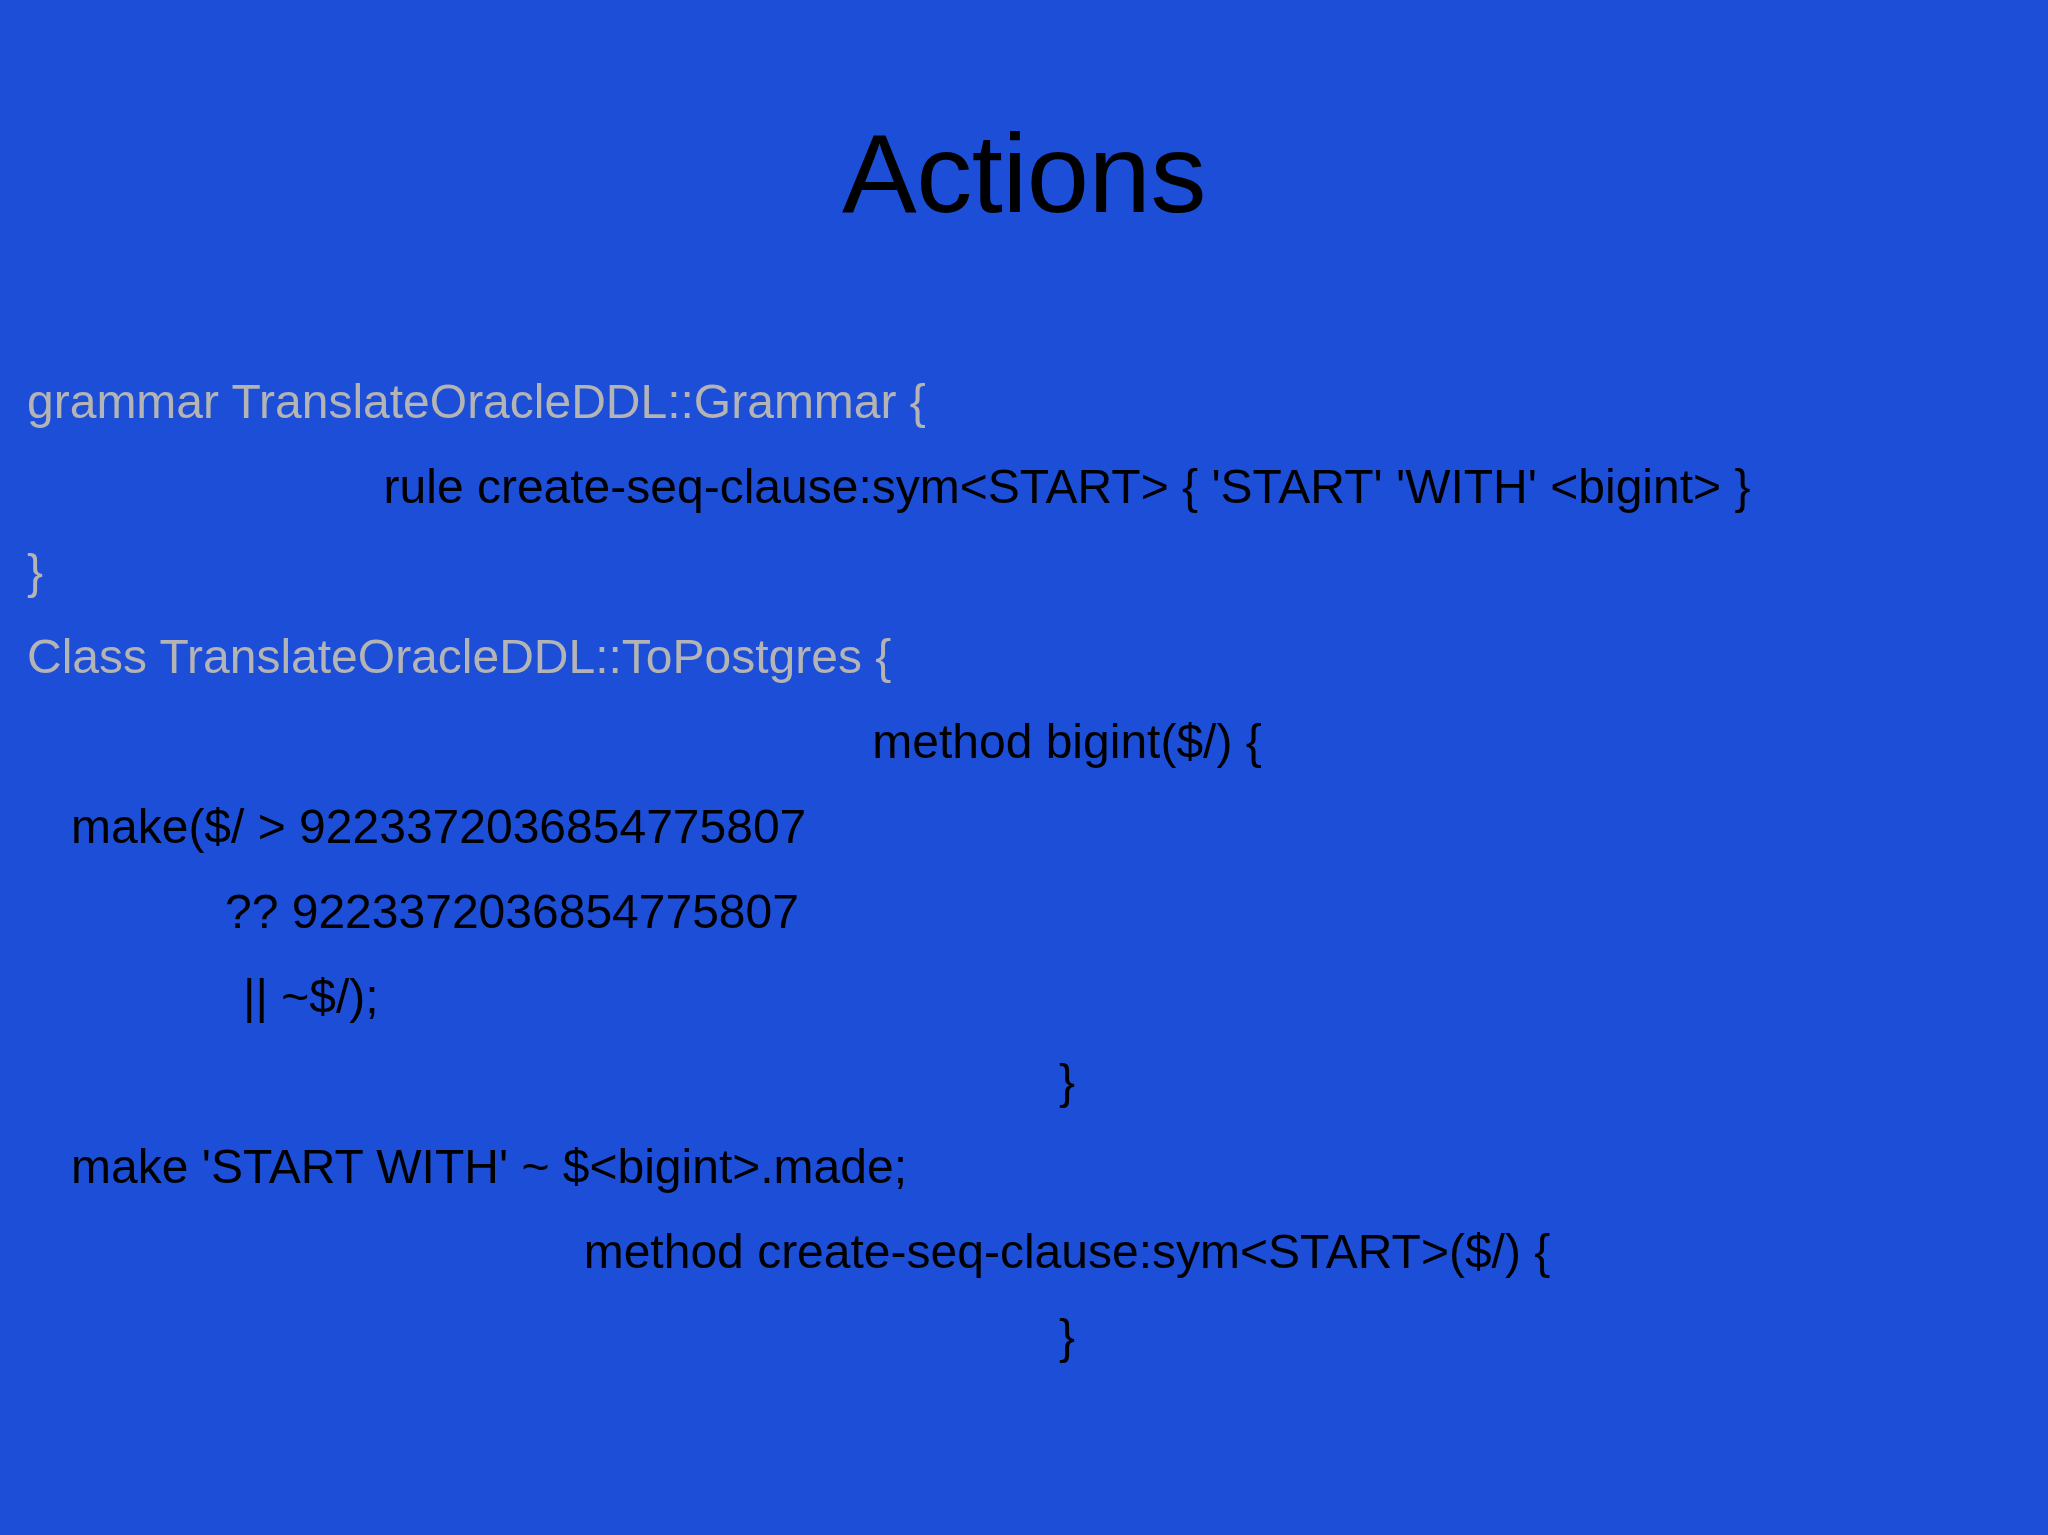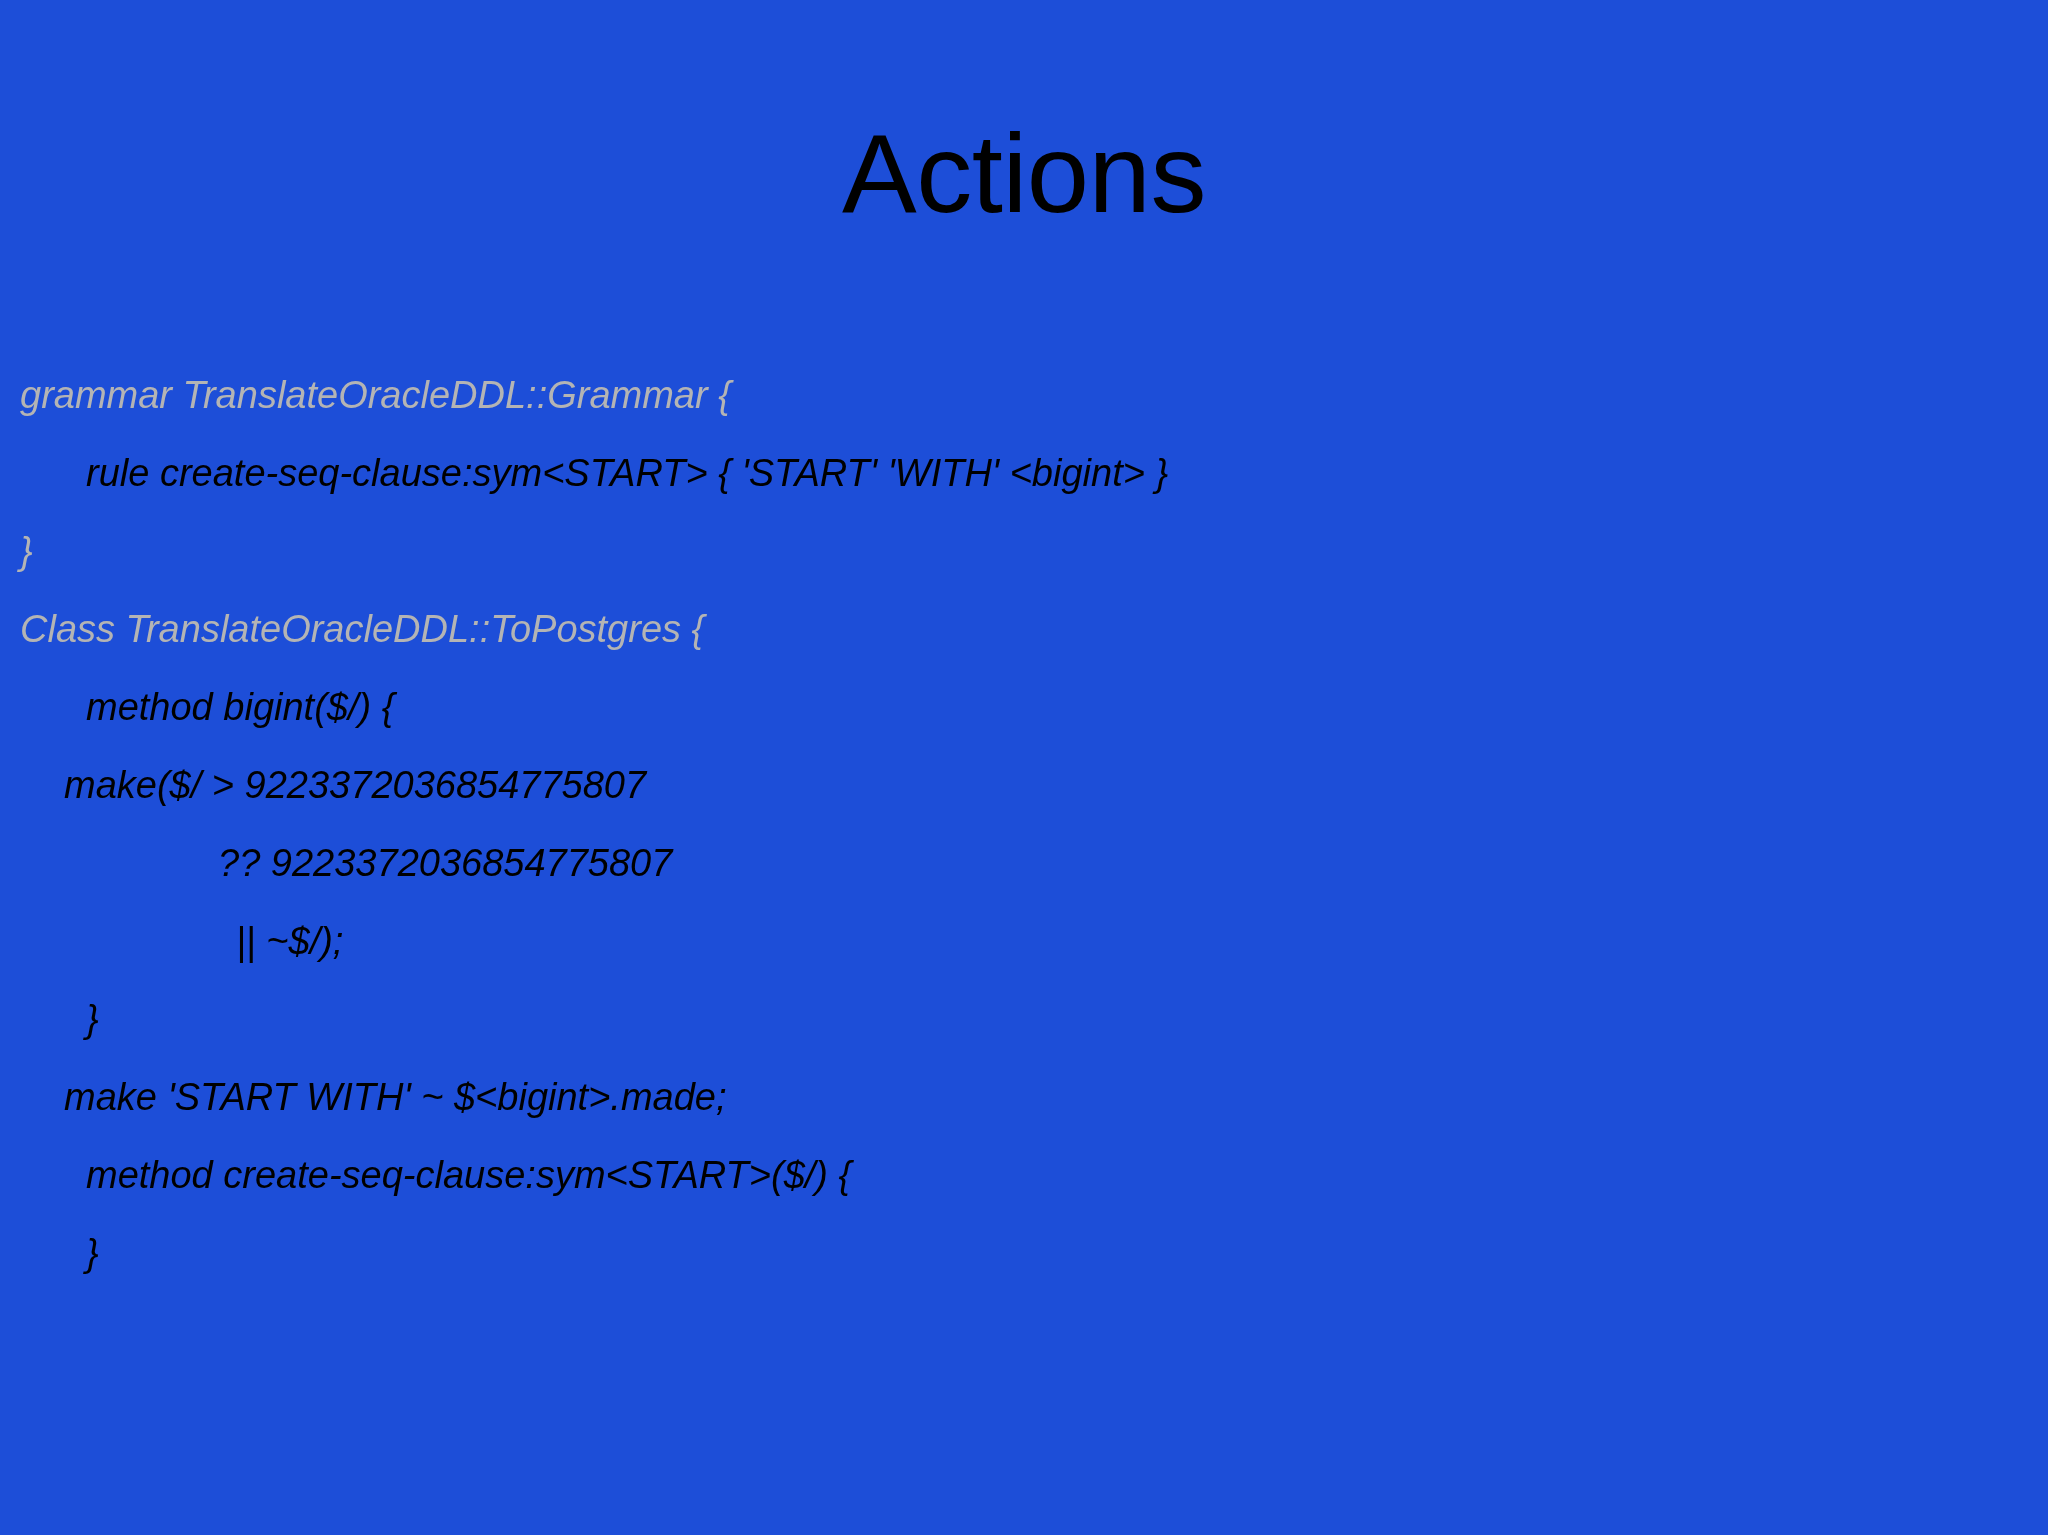--- a/index.html
+++ b/index.html
@@ -48,28 +48,27 @@
     line-height: 78px;
     font-weight: 400;
     color: #000000;
   }
 
   .code-line {
     display: block;
     white-space: pre;
     height: 78px;
     line-height: 78px;
-    font-size: 38px;
+    font-size: 48px;
     padding: 0;
-    margin: 0;
-    font-style: italic;
+    margin: 7px;
   }
 
   .ind-0 { padding-left: 20px; }
-  .ind-1 { padding-left: 86px; }
+  .ind-1 { padding-left: 86px; text-align: center; }
   .ind-2 { padding-left: 64px; }
   .ind-3 { padding-left: 218px; }
   .ind-4 { padding-left: 236px; }
 
   .tone-dim  { color: #b4b4b4; }
   .tone-main { color: #000000; }
 </style>
 </head>
 <body>
 

